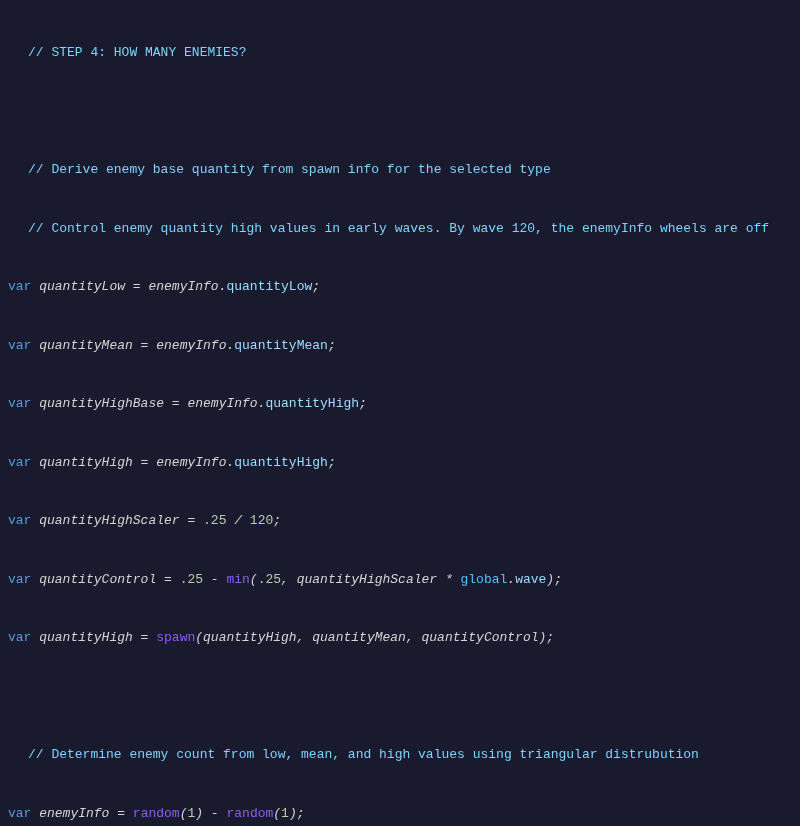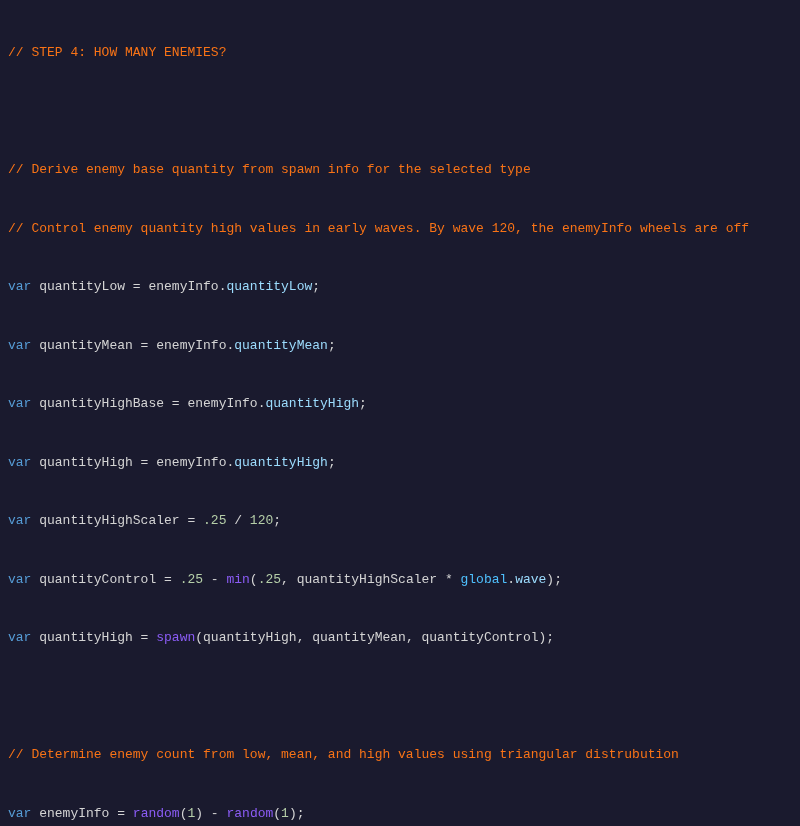--- a/index.html
+++ b/index.html
@@ -24,27 +24,27 @@
       overflow-x: auto;
       white-space: pre;
     }
 
     .line {
       display: block;
       padding: 0 8px;
       min-height: 19.5px;
     }
 
-    .comment { color: #f97316; }
+    .comment { color: #7dd3fc; margin-left: 20px; }
     .keyword { color: #569cd6; margin-top: 12px; }
     .number { color: #b5cea8; }
     .function-call { color: #8b5cf6; }
     .property { color: #9cdcfe; }
     .global-var { color: #4fc1ff; }
-    .plain { color: #d4d4d4; }
+    .plain { color: #d4d4d4; font-style: italic; }
   </style>
 </head>
 <body>
 
 <div class="code-container">
   <span class="line"><span class="comment">// STEP 4: HOW MANY ENEMIES?</span></span>
   <span class="line"> </span>
   <span class="line"><span class="comment">// Derive enemy base quantity from spawn info for the selected type</span></span>
   <span class="line"><span class="comment">// Control enemy quantity high values in early waves. By wave 120, the enemyInfo wheels are off</span></span>
   <span class="line"><span class="keyword">var</span><span class="plain"> quantityLow = enemyInfo.</span><span class="property">quantityLow</span><span class="plain">;</span></span>

